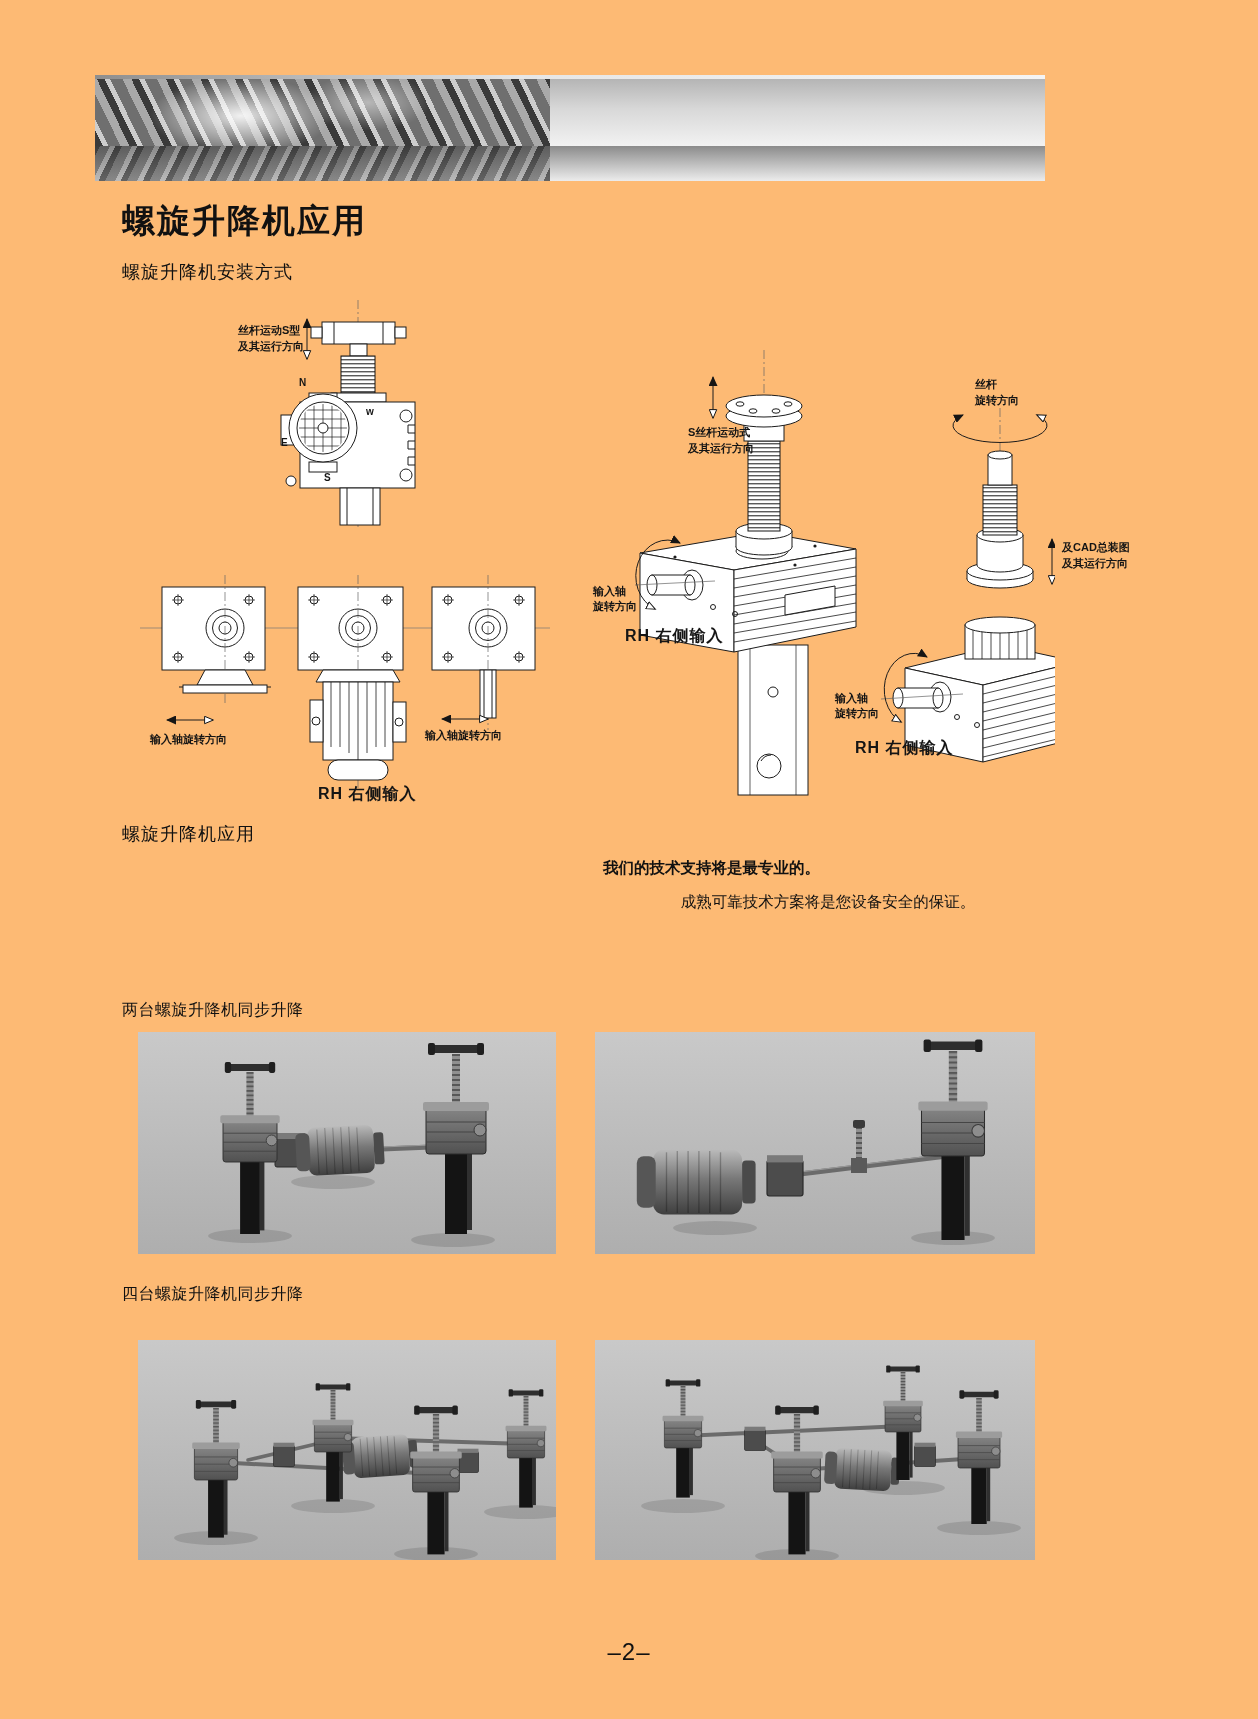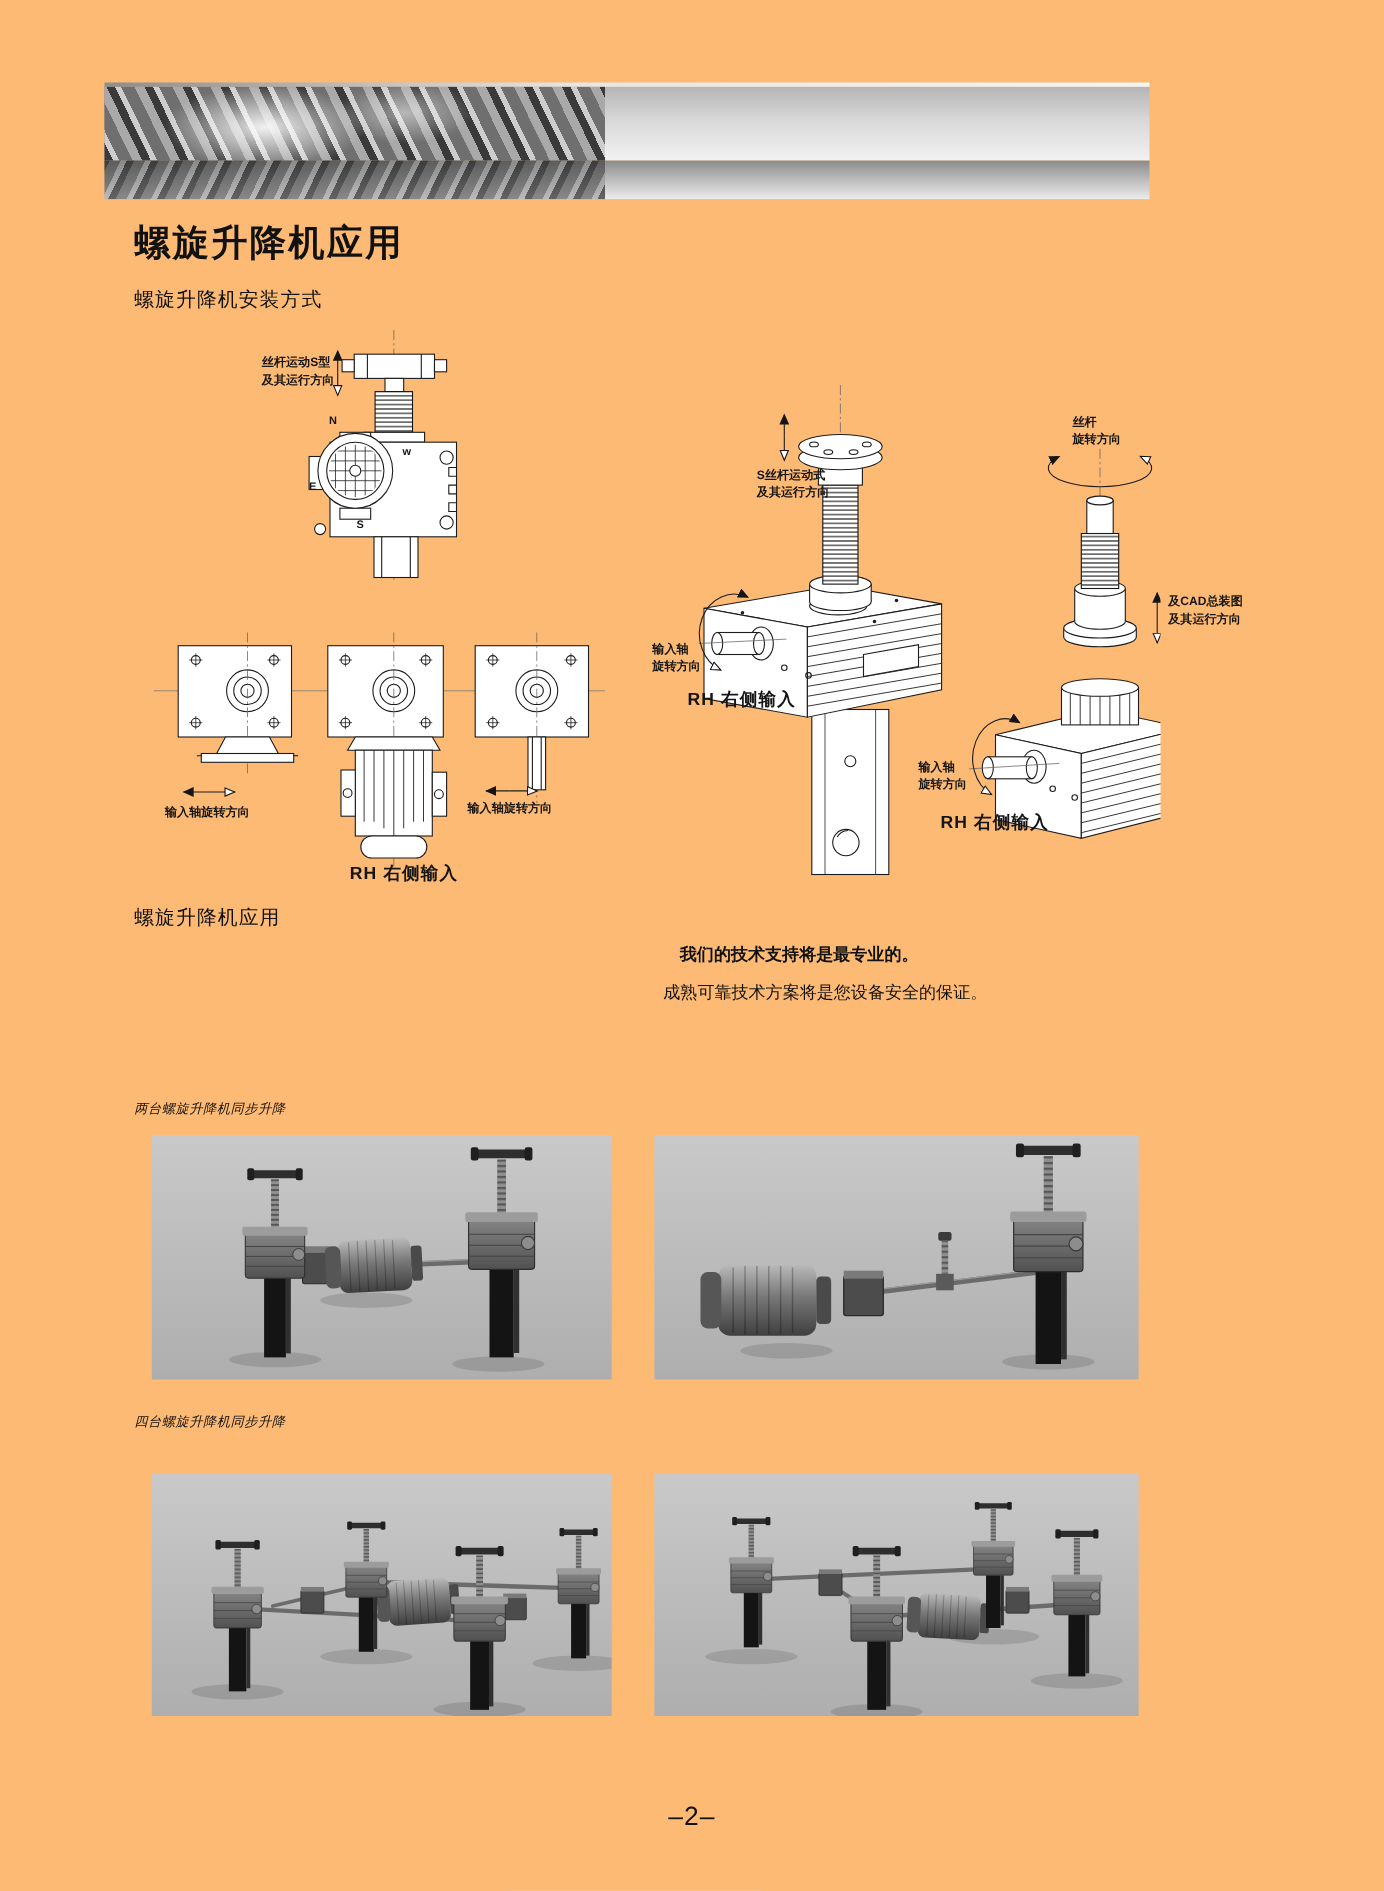--- a/index.html
+++ b/index.html
@@ -23,23 +23,23 @@
   .b-rb{left:455px;top:71px;width:495px;height:35px;
     background:linear-gradient(180deg,#8b8b8b 0%,#c6c6c6 60%,#ececec 100%);}
   .b-top{left:0;top:0;width:950px;height:4px;
     background:linear-gradient(90deg,#8e8e8e,#e6e6e6 45%,#f4f4f4);}
   
   .title{left:122px;top:199px;font-size:33px;font-weight:600;letter-spacing:2px;}
   .subtitle{left:122px;top:260px;font-size:18px;font-weight:500;letter-spacing:1px;}
   .sechead{left:122px;top:822px;font-size:18px;font-weight:500;letter-spacing:1px;}
   .para{left:122px;top:854px;width:438px;font-size:16px;line-height:28.5px;
         text-align:justify;text-indent:2em;}
-  .sup-b{left:603px;top:858px;width:450px;font-size:15.5px;font-weight:700;margin-left:15px;}
-  .sup-t{left:603px;top:892px;width:450px;font-size:15.5px;}
-  .caption{font-size:12px;font-weight:500;letter-spacing:.5px;font-style:italic;}
+  .sup-b{left:603px;top:858px;width:450px;font-size:15.5px;font-weight:700;}
+  .sup-t{left:603px;top:892px;width:450px;font-size:15.5px;text-align:center;}
+  .caption{font-size:16px;font-weight:500;letter-spacing:.5px;}
   .pnum{left:0;top:1638px;width:1258px;text-align:center;font-size:24px;letter-spacing:1px;}
   
   .dl{font-size:11px;font-weight:700;line-height:16px;white-space:nowrap;color:#151515;}
   .dl2{font-size:11px;font-weight:700;line-height:15px;white-space:nowrap;color:#151515;}
   .rh{font-size:16px;font-weight:600;letter-spacing:1px;white-space:nowrap;color:#151515;}
   .cmp{font-size:10px;font-weight:700;color:#151515;}
   
   .photo{background:linear-gradient(180deg,#c9c9c9,#aeaeae);}
   svg .ln{stroke:#1c1c1c;stroke-width:1;fill:none;}
   svg .fw{fill:#fff;stroke:#1c1c1c;stroke-width:1;}

